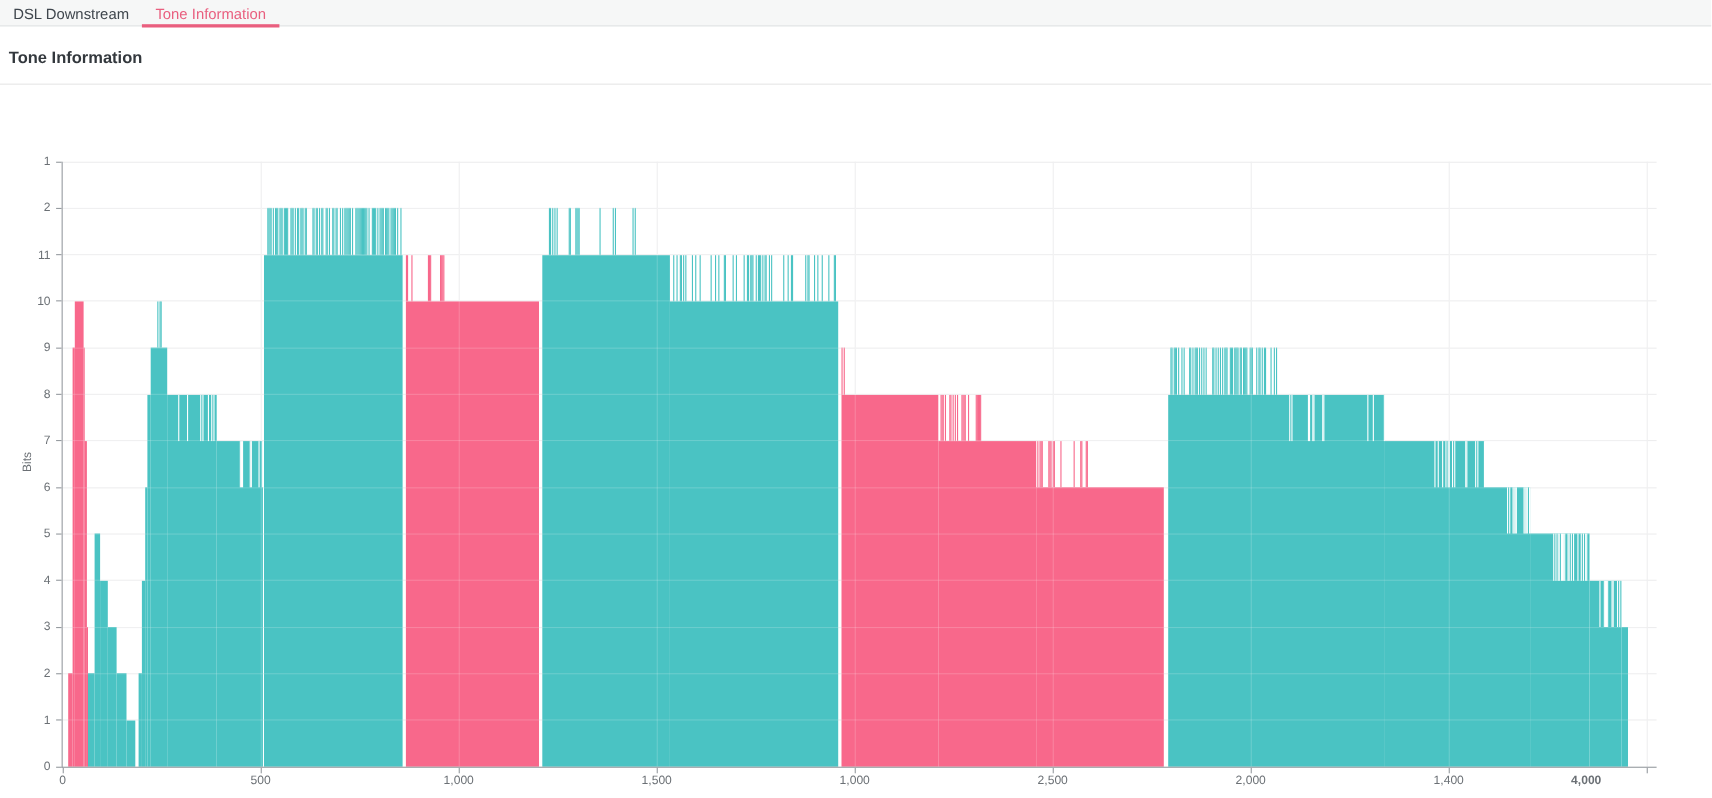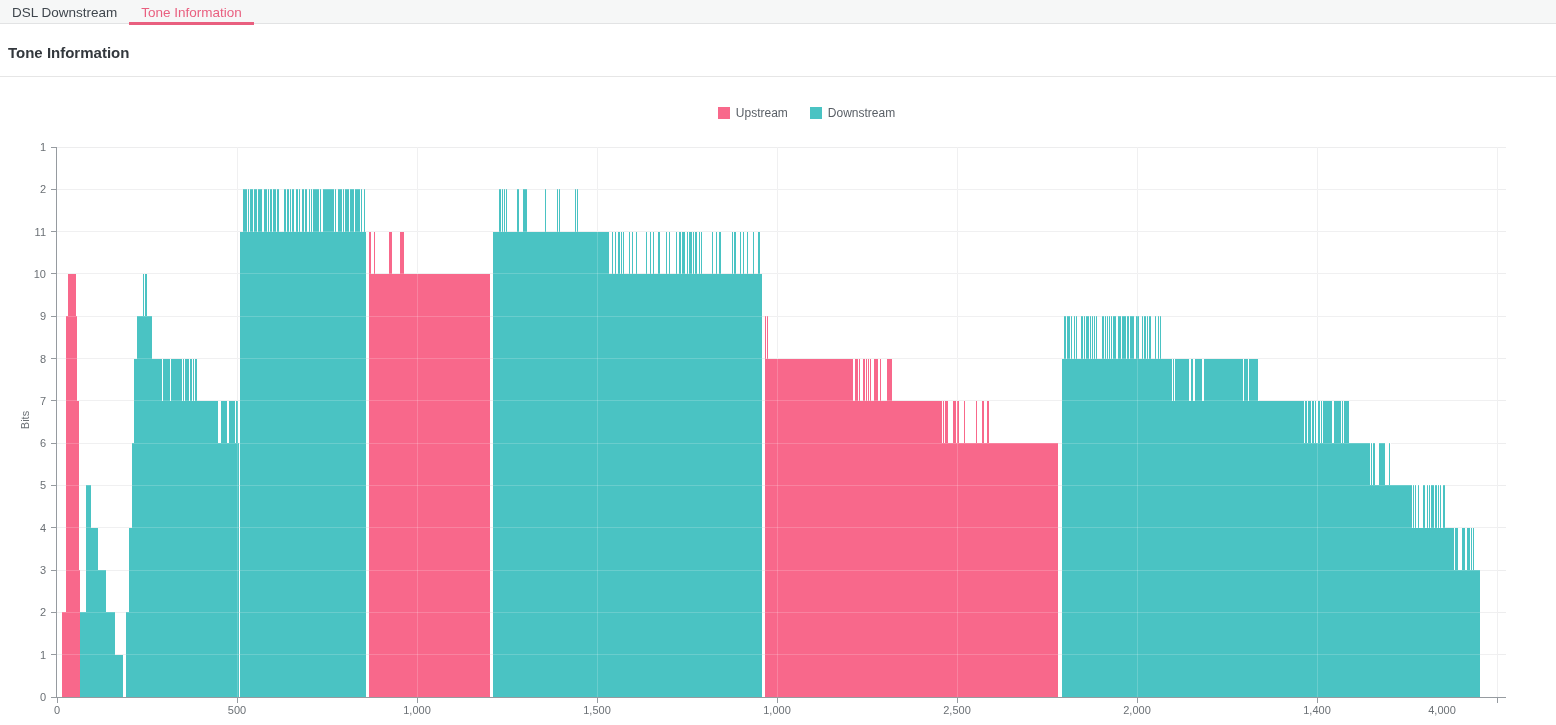--- a/index.html
+++ b/index.html
@@ -38,30 +38,20 @@
 
   <div class="tabbar">
     <div class="tab">DSL Downstream</div>
     <div class="tab active">Tone Information</div>
   </div>
 
   <div class="heading">Tone Information</div>
 
   <div class="divider"></div>
 
-  <div class="legend">
-    <div class="legend-item">
-      <span class="swatch" style="background: rgb(248, 104, 139);"></span>
-      <span>Upstream</span>
-    </div>
-    <div class="legend-item">
-      <span class="swatch" style="background: rgb(74, 195, 195);"></span>
-      <span>Downstream</span>
-    </div>
-  </div>
 
   <div id="chart-layer">
       <div class="gl" style="left: 57px; top: 654.192px; width: 1449px; height: 1px;"></div>
       <div class="gl" style="left: 57px; top: 611.885px; width: 1449px; height: 1px;"></div>
       <div class="gl" style="left: 57px; top: 569.577px; width: 1449px; height: 1px;"></div>
       <div class="gl" style="left: 57px; top: 527.269px; width: 1449px; height: 1px;"></div>
       <div class="gl" style="left: 57px; top: 484.962px; width: 1449px; height: 1px;"></div>
       <div class="gl" style="left: 57px; top: 442.654px; width: 1449px; height: 1px;"></div>
       <div class="gl" style="left: 57px; top: 400.346px; width: 1449px; height: 1px;"></div>
       <div class="gl" style="left: 57px; top: 358.038px; width: 1449px; height: 1px;"></div>
@@ -487,18 +477,18 @@
       <div class="xlab" style="left: 597px;">1,500</div>
       <div class="tick" style="left: 776.5px; top: 698px; width: 1px; height: 5px;"></div>
       <div class="xlab" style="left: 777px;">1,000</div>
       <div class="tick" style="left: 956.5px; top: 698px; width: 1px; height: 5px;"></div>
       <div class="xlab" style="left: 957px;">2,500</div>
       <div class="tick" style="left: 1136.5px; top: 698px; width: 1px; height: 5px;"></div>
       <div class="xlab" style="left: 1137px;">2,000</div>
       <div class="tick" style="left: 1316.5px; top: 698px; width: 1px; height: 5px;"></div>
       <div class="xlab" style="left: 1317px;">1,400</div>
       <div class="tick" style="left: 1496.5px; top: 698px; width: 1px; height: 5px;"></div>
-      <div class="xlab" style="left: 1442px;">4,000</div>
+      <div class="xlab" style="left: 1442px; font-weight: bold;">4,000</div>
     </div>
 
   <div class="ytitle">Bits</div>
 
 </div>
 
 </body></html>

